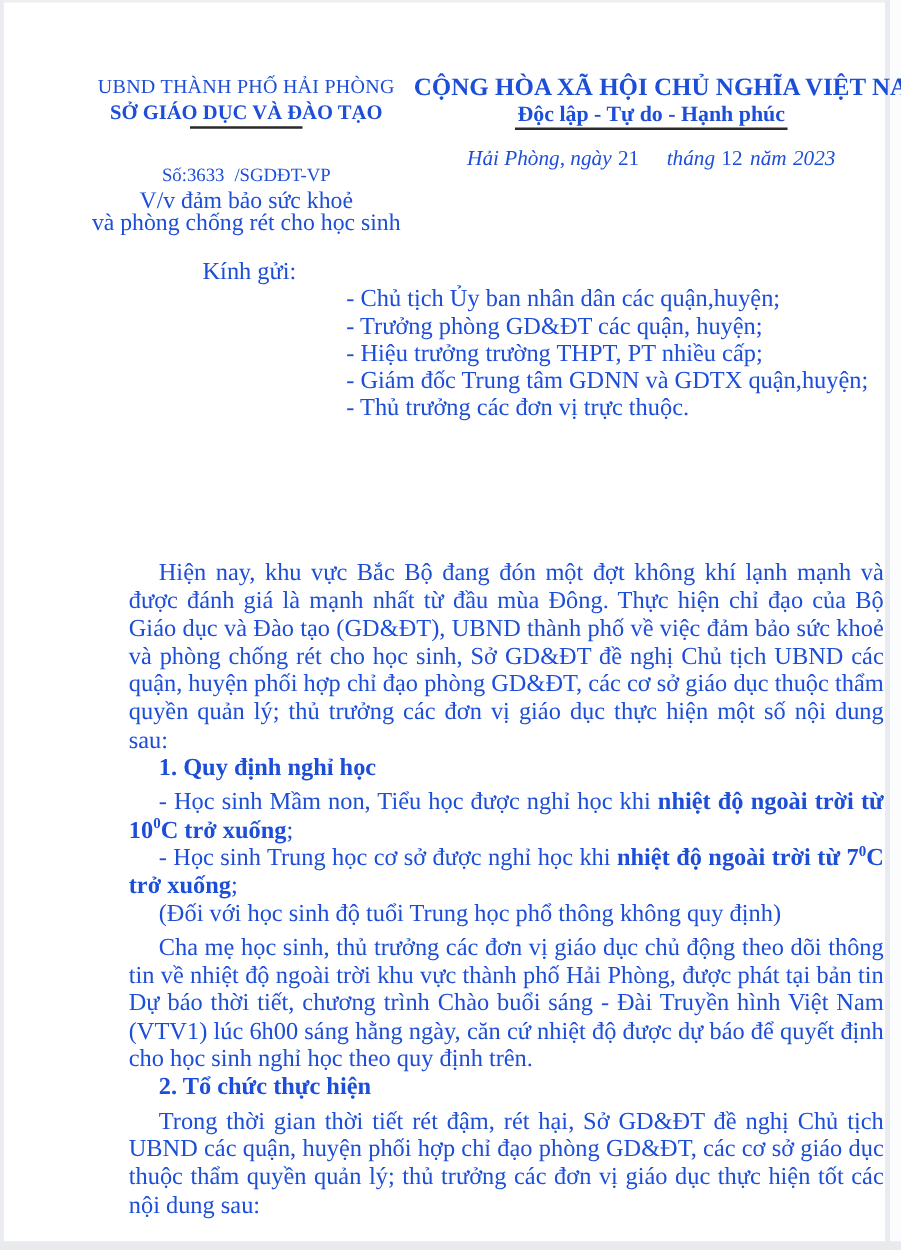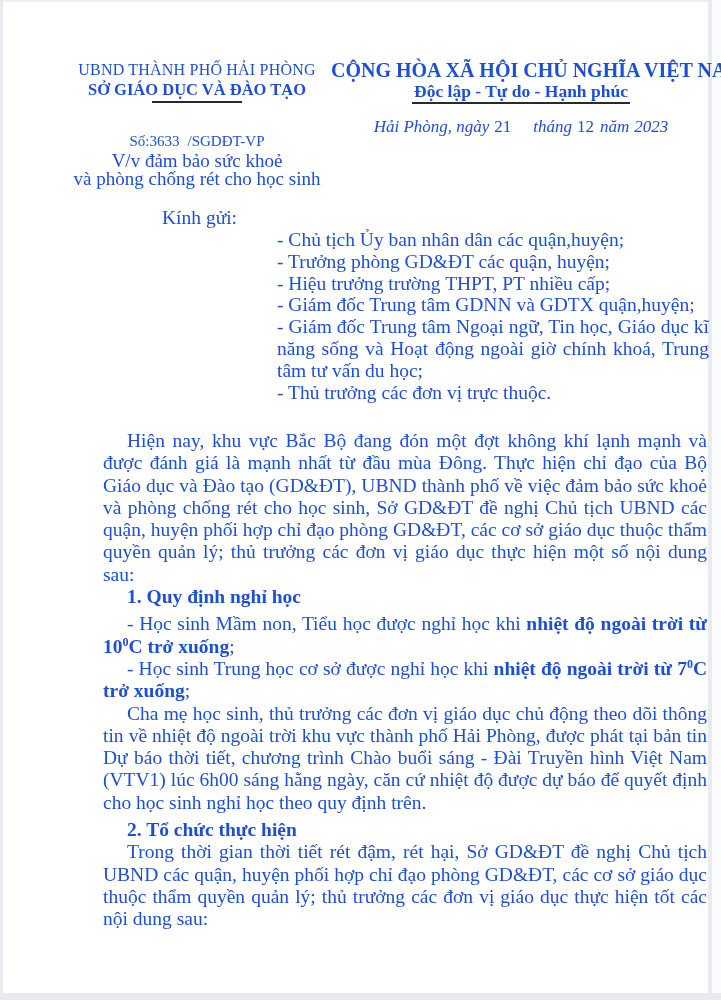--- a/index.html
+++ b/index.html
@@ -51,21 +51,21 @@
 
   
   .salutation { position: absolute; left: 162px; top: 207px; font-size: 19.5px; line-height: 22px; }
   .recipients {
     position: absolute; left: 277px; top: 229px; width: 432px;
     font-size: 19.5px; line-height: 21.8px; text-align: justify;
   }
 
   
   .body-text {
-    position: absolute; left: 103px; top: 430px; width: 604px;
+    position: absolute; left: 103px; top: 448px; width: 604px;
     font-size: 19.5px; line-height: 22.3px; text-align: justify;
   }
   .body-text p { margin: 0; text-indent: 24px; }
   .body-text p.heading { font-weight: bold; }
   .body-text p:nth-child(3),
   .body-text p:nth-child(6),
   .body-text p:nth-child(8) { margin-top: 5px; }
   .body-text sup { font-size: 12px; line-height: 0; vertical-align: super; }
   .b { font-weight: bold; }
 </style>
@@ -101,27 +101,27 @@
     </div>
   </div>
 
   <div class="salutation">Kính gửi:</div>
 
   <div class="recipients">
       <div>- Chủ tịch Ủy ban nhân dân các quận,huyện;</div>
       <div>- Trưởng phòng GD&amp;ĐT các quận, huyện;</div>
       <div>- Hiệu trưởng trường THPT, PT nhiều cấp;</div>
       <div>- Giám đốc Trung tâm GDNN và GDTX quận,huyện;</div>
-      <div>- Giám đốc Trung tâm Ngoại ngữ, Tin học, Giáo dục kĩ năng sống và Hoạt động ngoài giờ chính khoá, Trung tâm tư vấn du học;</div>
       <div>- Thủ trưởng các đơn vị trực thuộc.</div>
     </div>
 
   <div class="body-text">
       <p><span>Hiện nay, khu vực Bắc Bộ đang đón một đợt không khí lạnh mạnh và được đánh giá là mạnh nhất từ đầu mùa Đông. Thực hiện chỉ đạo của Bộ Giáo dục và Đào tạo (GD&amp;ĐT), UBND thành phố về việc đảm bảo sức khoẻ và phòng chống rét cho học sinh, Sở GD&amp;ĐT đề nghị Chủ tịch UBND các quận, huyện phối hợp chỉ đạo phòng GD&amp;ĐT, các cơ sở giáo dục thuộc thẩm quyền quản lý; thủ trưởng các đơn vị giáo dục thực hiện một số nội dung sau:</span></p>
       <p class="heading"><span class="b">1. Quy định nghỉ học</span></p>
       <p><span>- Học sinh Mầm non, Tiểu học được nghỉ học khi </span><span class="b">nhiệt độ ngoài trời từ 10</span><sup class="b">0</sup><span class="b">C trở xuống</span><span>;</span></p>
       <p><span>- Học sinh Trung học cơ sở được nghỉ học khi </span><span class="b">nhiệt độ ngoài trời từ 7</span><sup class="b">0</sup><span class="b">C trở xuống</span><span>;</span></p>
+      <p><span>(Đối với học sinh độ tuổi Trung học phổ thông không quy định)</span></p>
       <p><span>Cha mẹ học sinh, thủ trưởng các đơn vị giáo dục chủ động theo dõi thông tin về nhiệt độ ngoài trời khu vực thành phố Hải Phòng, được phát tại bản tin Dự báo thời tiết, chương trình Chào buổi sáng - Đài Truyền hình Việt Nam (VTV1) lúc 6h00 sáng hằng ngày, căn cứ nhiệt độ được dự báo để quyết định cho học sinh nghỉ học theo quy định trên.</span></p>
       <p class="heading"><span class="b">2. Tổ chức thực hiện</span></p>
       <p><span>Trong thời gian thời tiết rét đậm, rét hại, Sở GD&amp;ĐT đề nghị Chủ tịch UBND các quận, huyện phối hợp chỉ đạo phòng GD&amp;ĐT, các cơ sở giáo dục thuộc thẩm quyền quản lý; thủ trưởng các đơn vị giáo dục thực hiện tốt các nội dung sau:</span></p>
     </div>
 
 </div>
 
 </body></html>

